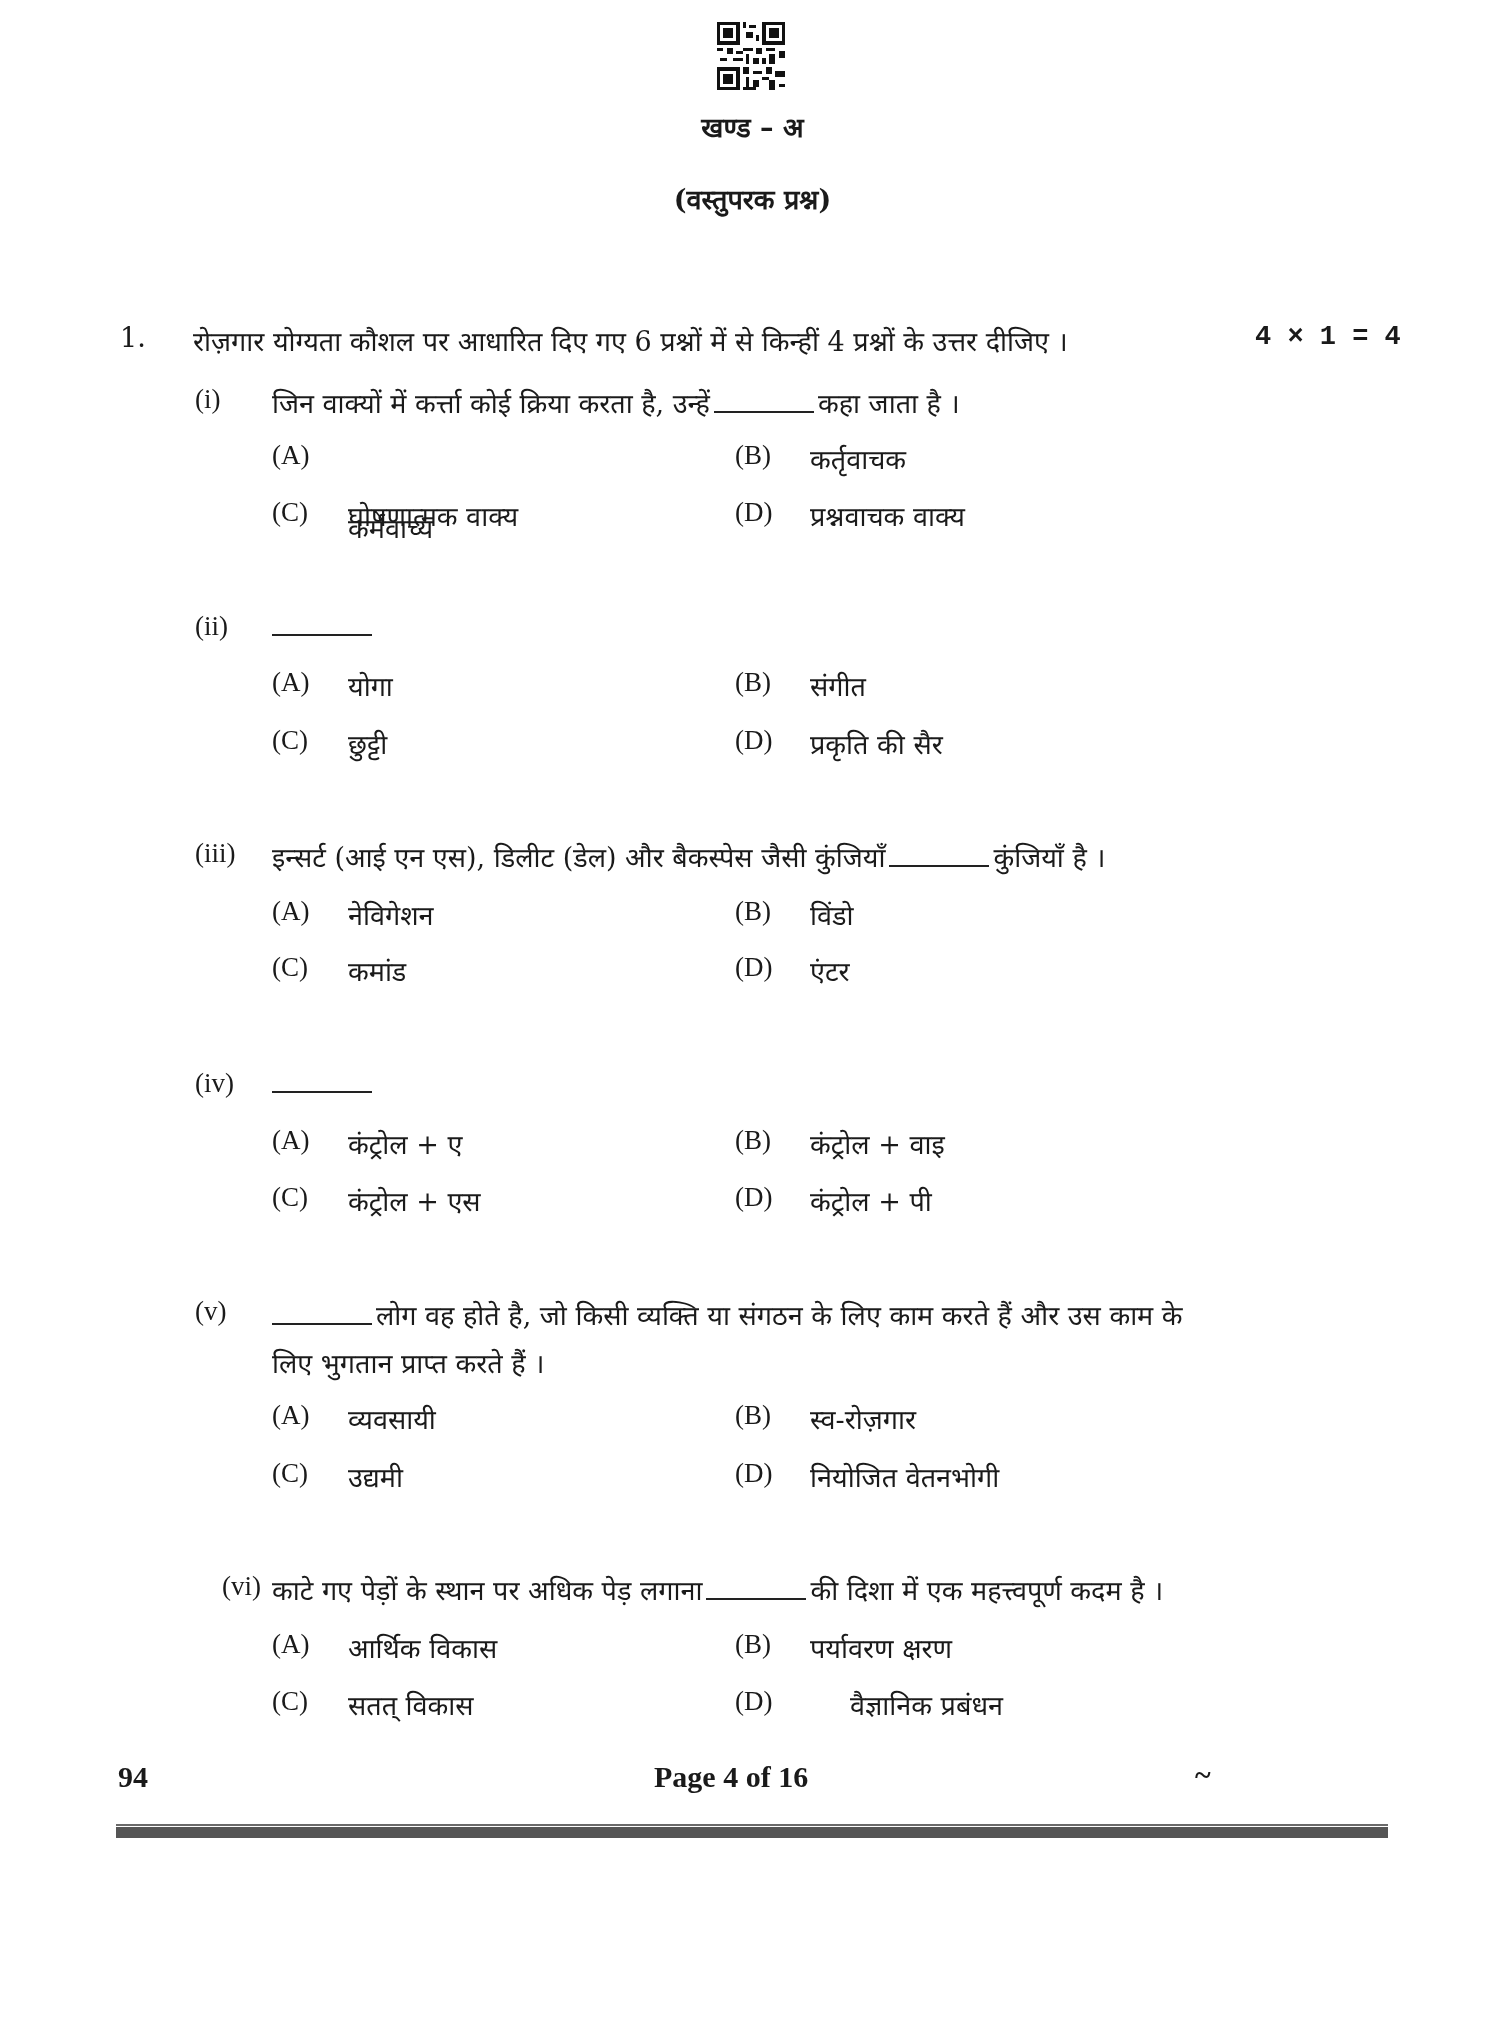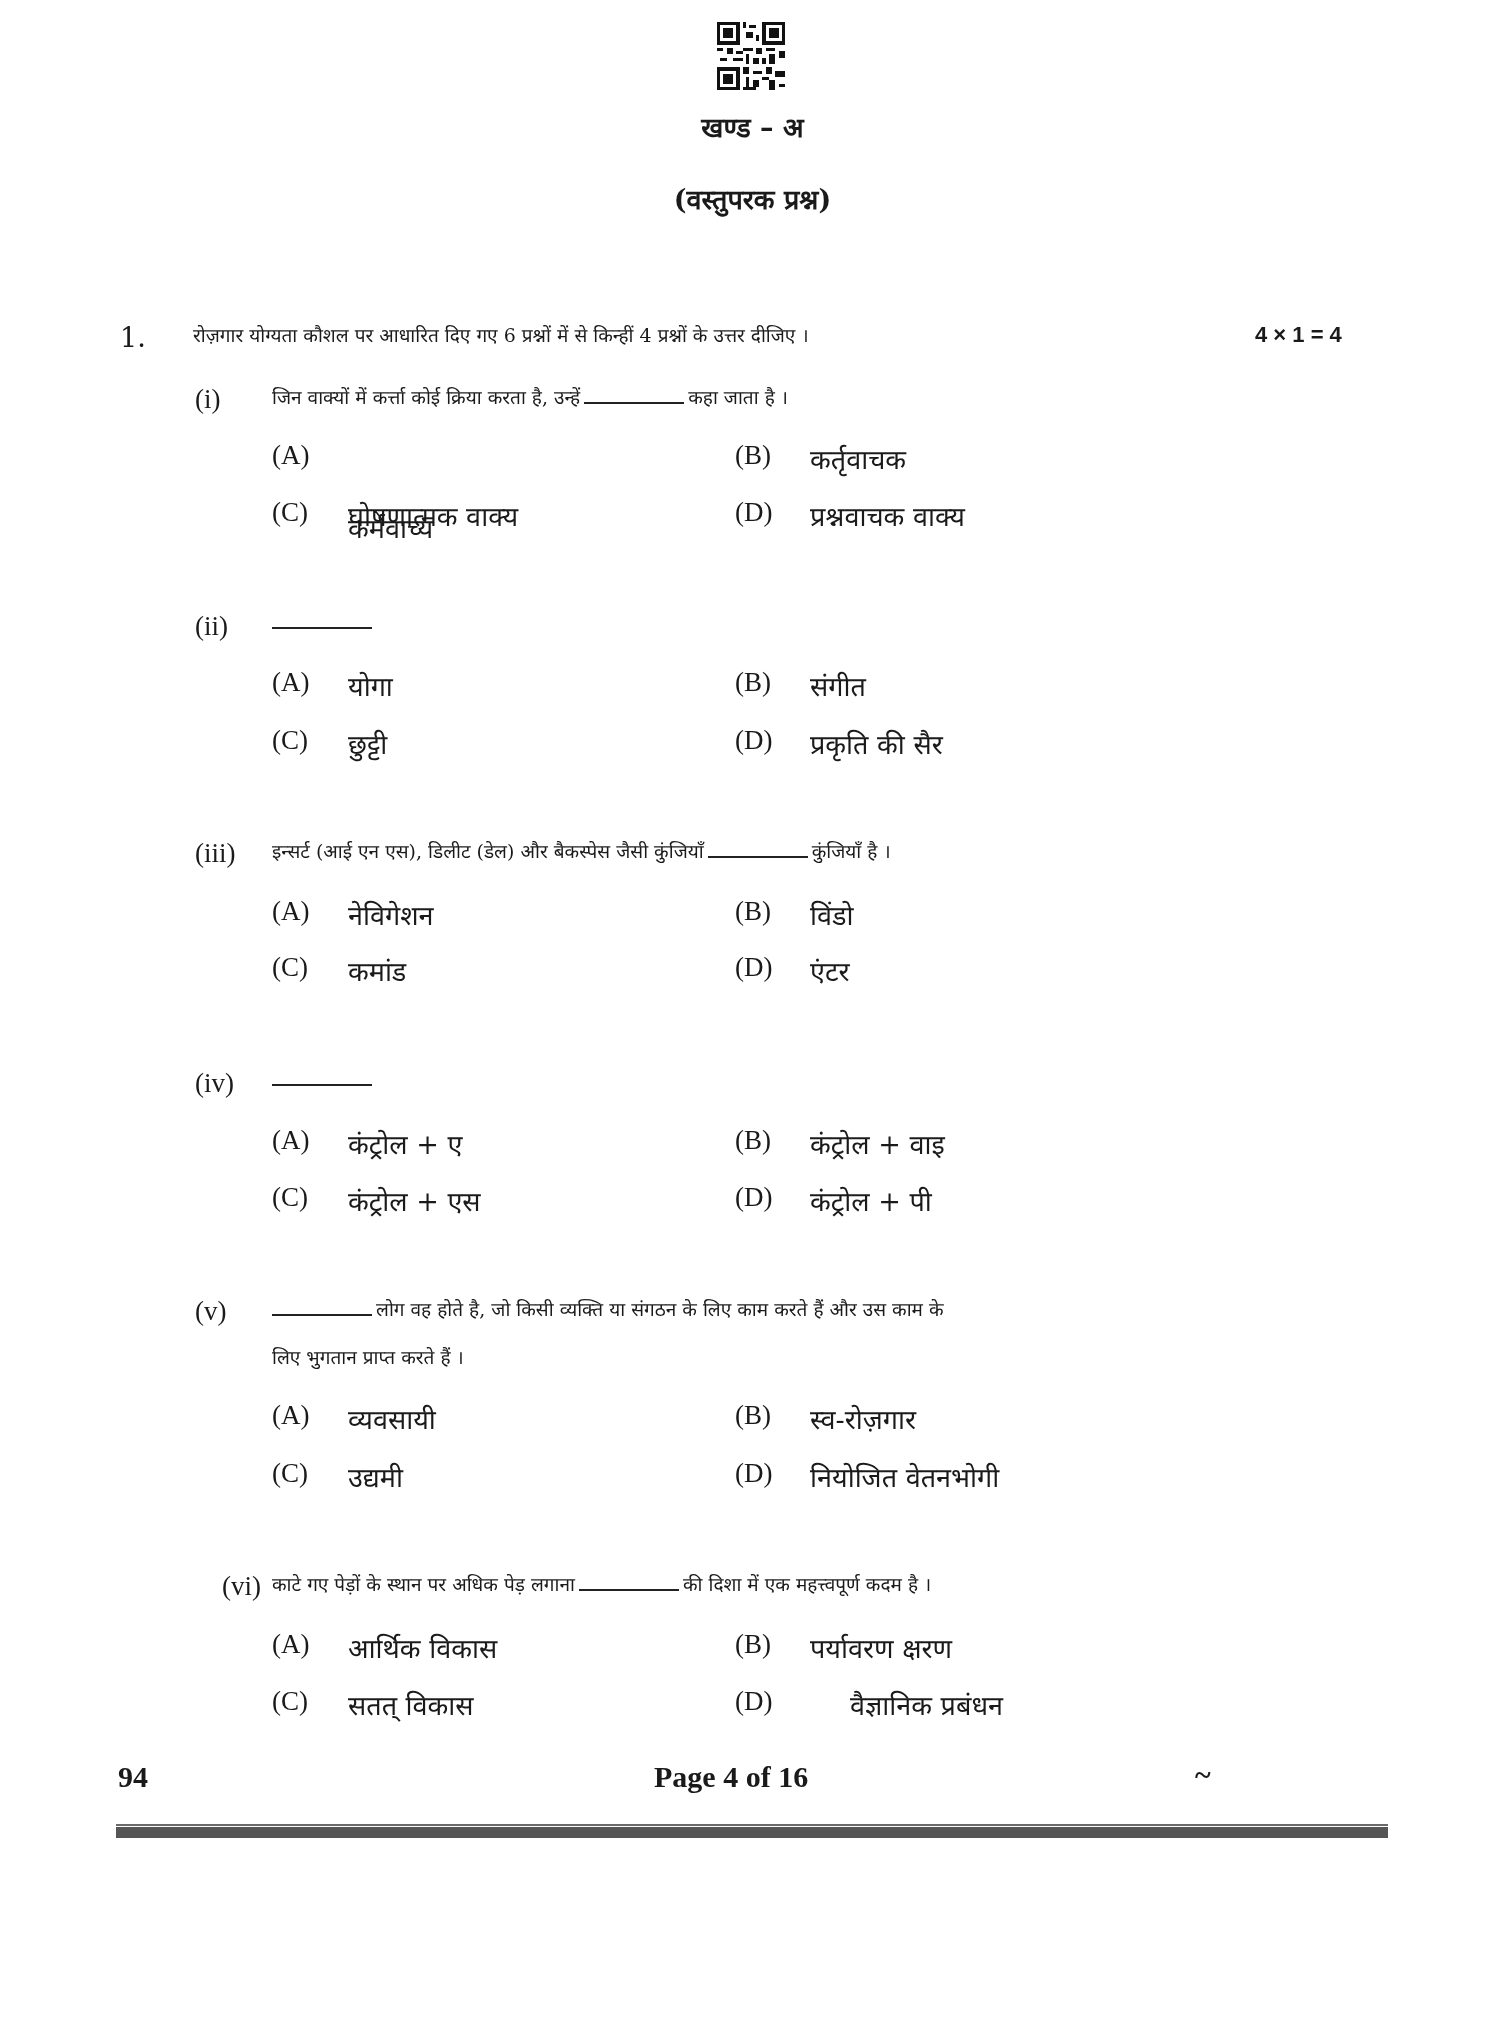--- a/index.html
+++ b/index.html
@@ -2,25 +2,25 @@
 <html><head>
 <meta charset="utf-8">
 <style>
   html, body { margin:0; padding:0; background:#ffffff; }
   body { width:1505px; height:2034px; position:relative; overflow:hidden;
          font-family:"DejaVu Serif", "Liberation Serif", serif; color:#1a1a1a; }
   .abs { position:absolute; white-space:nowrap; }
   .qr { position:absolute; left:717px; top:22px; width:68px; height:68px; }
   .heading { position:absolute; left:0; width:1505px; text-align:center; font-weight:bold; font-size:27px; }
   .qnum { font-size:27px; }
-  .qtext { font-size:19px; }
+  .qtext { font-size:27px; }
   .roman { font-size:27px; font-family:"Liberation Serif", serif; }
   .optlabel { font-size:27px; font-family:"Liberation Serif", serif; }
   .opttext { font-size:27px; }
-  .marks { font-size:22px; font-weight:bold; font-family:Liberation Sans, sans-serif; }
+  .marks { font-size:27px; font-weight:bold; font-family:Liberation Mono, monospace; }
   .blank { display:inline-block; width:100px; border-bottom:2px solid #222; margin:0 4px; vertical-align:baseline; height:1px; }
   .footer { font-size:30px; font-weight:bold; font-family:"Liberation Serif", serif; }
   .rule-thin { position:absolute; left:116px; top:1824px; width:1272px; height:2px; background:#6a6a6a; }
   .rule-thick { position:absolute; left:116px; top:1827px; width:1272px; height:11px; background:#555555; }
 </style>
 </head>
 <body>
 
 <svg class="qr" viewBox="0 0 21 21" shape-rendering="crispEdges">
   <rect width="21" height="21" fill="#fff"></rect>

